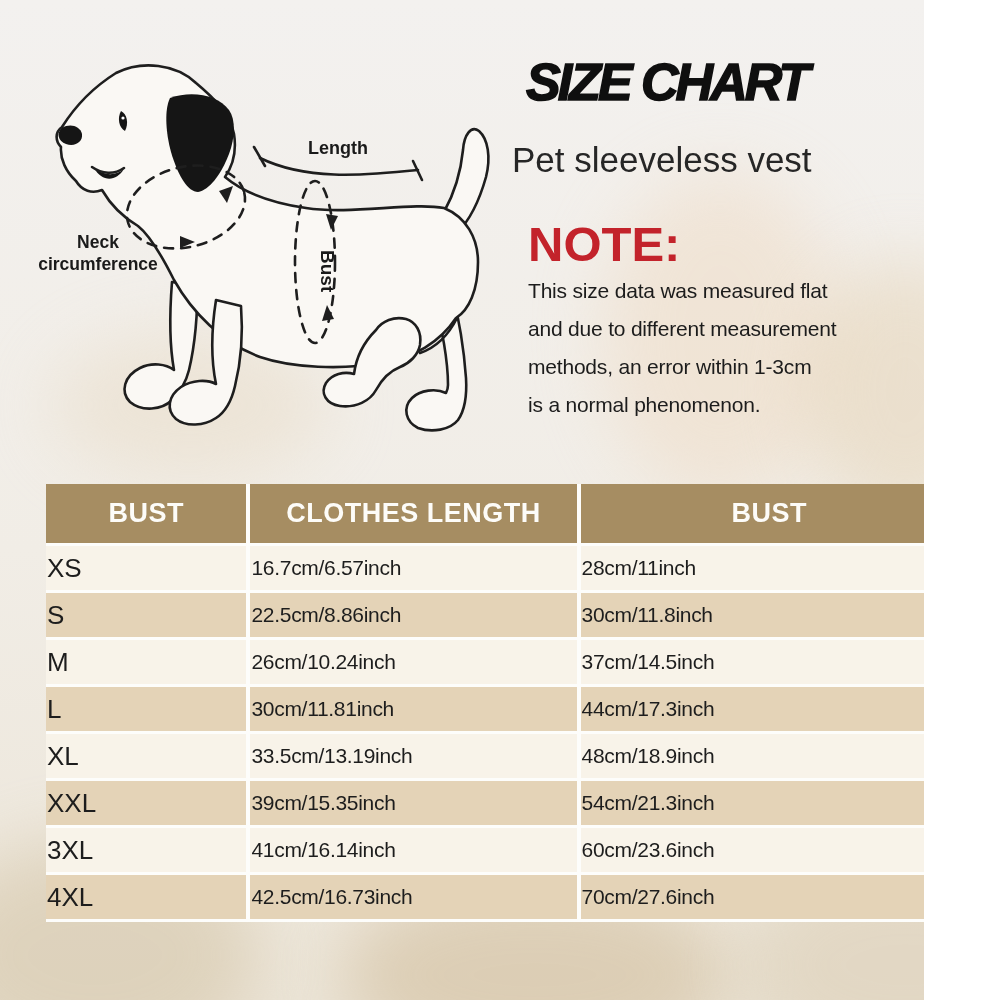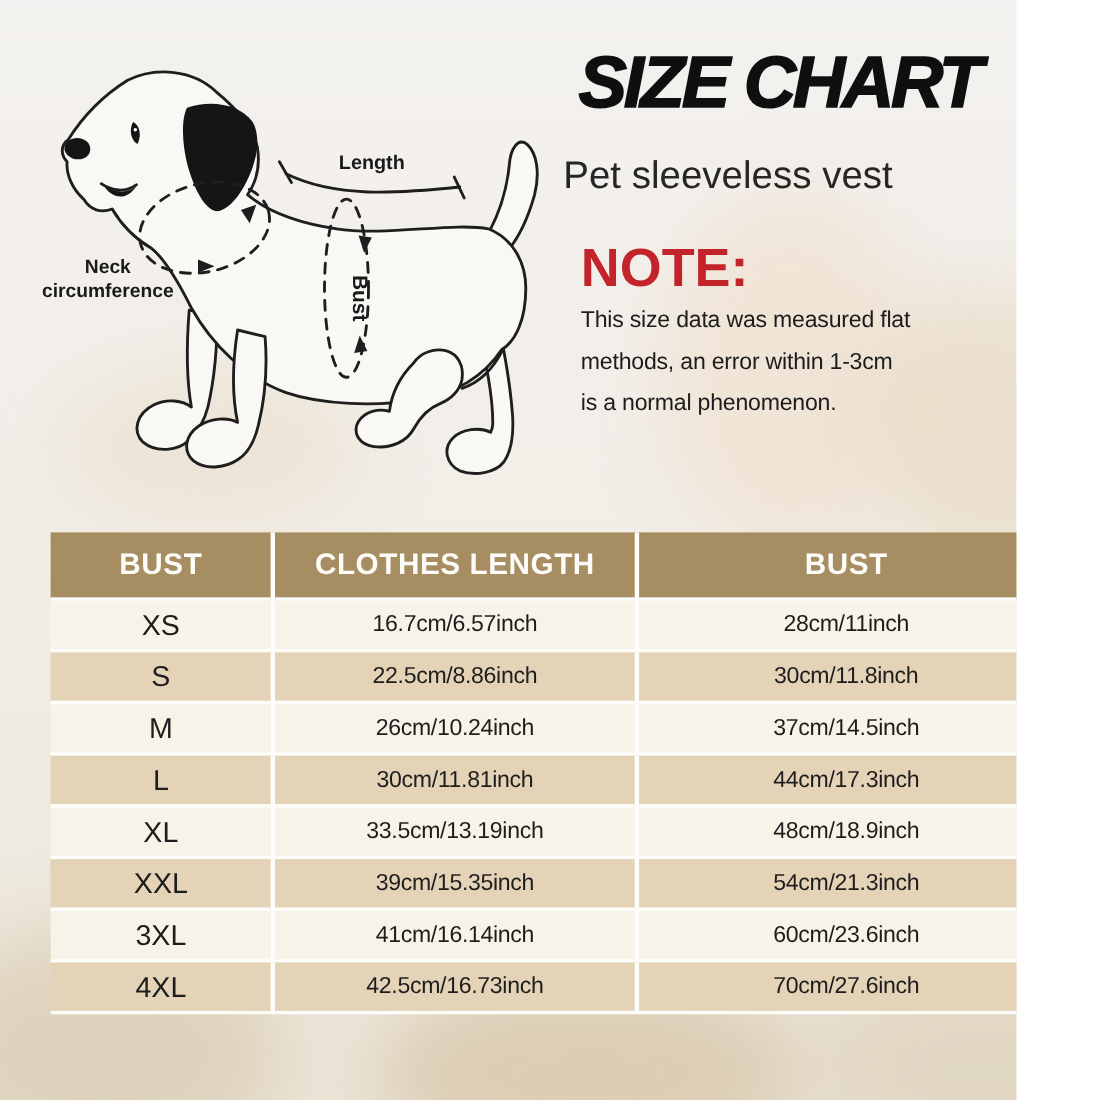--- a/index.html
+++ b/index.html
@@ -13,40 +13,40 @@
   .b2{left:600px;top:170px;width:240px;height:330px;background:#eed8bf;}
   .b3{left:800px;top:260px;width:210px;height:260px;background:#e3cfae;}
   .b4{left:-70px;top:840px;width:330px;height:230px;background:#cdbc9a;}
   .b5{left:340px;top:880px;width:390px;height:190px;background:#c9b28b;}
   .b6{left:740px;top:860px;width:330px;height:210px;background:#d6c7ab;}
 
   .dog{position:absolute;left:20px;top:40px;width:480px;height:420px;}
   .dog text{font-family:"Liberation Sans",sans-serif;font-weight:bold;fill:#1a1a1a;}
 
   .title{
-    position:absolute;left:526px;top:36px;width:450px;
-    font-size:66px;font-weight:bold;font-style:italic;letter-spacing:-3px;
+    position:absolute;left:526px;top:52px;width:450px;
+    font-size:52px;font-weight:bold;font-style:italic;letter-spacing:-3px;
     color:#0f0f0f;-webkit-text-stroke:1.5px #0f0f0f;white-space:nowrap;
   }
   .subtitle{position:absolute;left:512px;top:140px;font-size:35px;color:#262626;}
   .note-heading{position:absolute;left:528px;top:216px;font-size:49px;font-weight:bold;color:#c3232b;}
   .note-body{position:absolute;left:528px;top:272px;width:450px;}
   .note-line{font-size:21px;line-height:38px;color:#1c1c1c;letter-spacing:-0.2px;white-space:nowrap;}
 
   table.size-table{
     position:absolute;left:46px;top:484px;width:912px;
     border-collapse:collapse;table-layout:fixed;
   }
   .size-table col.c1{width:22.2%;} .size-table col.c2{width:36.2%;} .size-table col.c3{width:41.6%;}
   .size-table th{
     height:57px;background:#a68d62;color:#fdfcf8;font-size:27px;font-weight:bold;
     letter-spacing:.5px;text-align:center;vertical-align:middle;border-bottom:3px solid #fdfdfb;
   }
   .size-table td{
-    height:42px;text-align:center;vertical-align:middle;color:#1d1d1d;
+    height:42px;vertical-align:middle;color:#1d1d1d;
     font-size:21px;letter-spacing:-0.3px;border-bottom:3px solid #fdfdfb;
   }
   .size-table th + th, .size-table td + td{border-left:4px solid #fdfdfb;}
   .size-table td.c-size{font-size:26px;letter-spacing:0;}
   tr.row-cream td{background:#f8f3e9;}
   tr.row-beige td{background:#e4d3b7;}
   tr.row-plain td{background:#f6f1e7;border-left-color:transparent !important;border-bottom:none;}
 </style>
 </head>
 <body>
@@ -114,20 +114,21 @@
     <text x="78" y="208" font-size="17.5" text-anchor="middle">Neck</text>
     <text x="78" y="230" font-size="17.5" text-anchor="middle">circumference</text>
     <text transform="translate(301 210) rotate(90)" font-size="19">Bust</text>
   </svg>
 
   <div class="title">SIZE CHART</div>
   <div class="subtitle">Pet sleeveless vest</div>
   <div class="note-heading">NOTE:</div>
   <div class="note-body">
     <div class="note-line">This size data was measured flat</div>
+    <div class="note-line">and due to different measurement</div>
     <div class="note-line">methods, an error within 1-3cm</div>
     <div class="note-line">is a normal phenomenon.</div>
   </div>
 
   <table class="size-table">
     <colgroup>
         <col class="c1">
         <col class="c2">
         <col class="c3">
       </colgroup>

